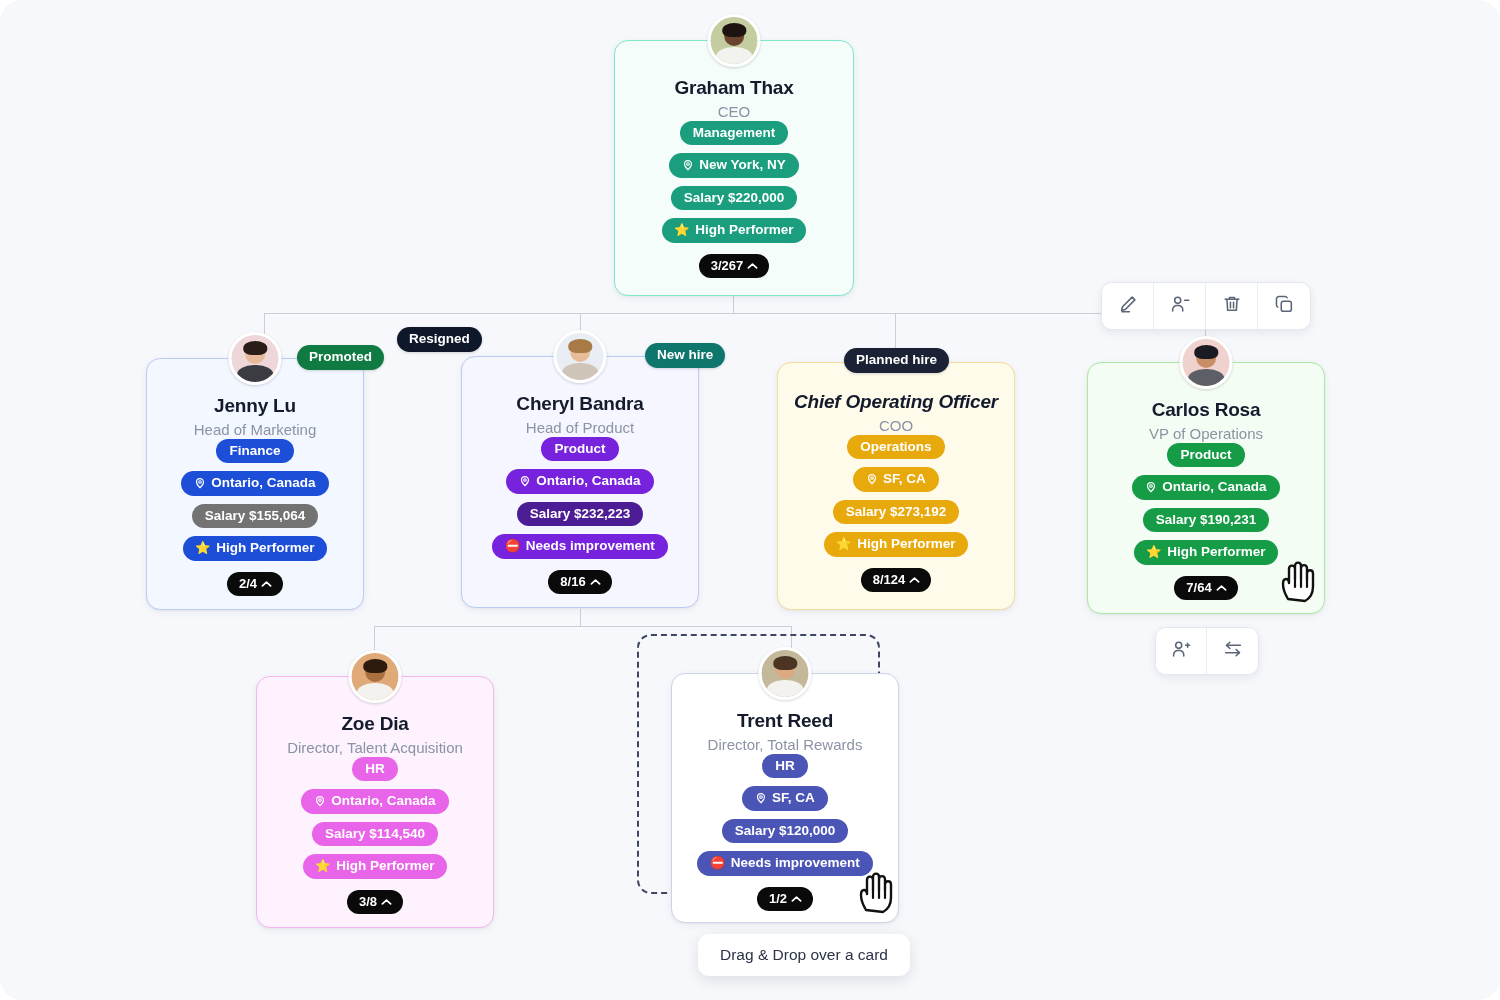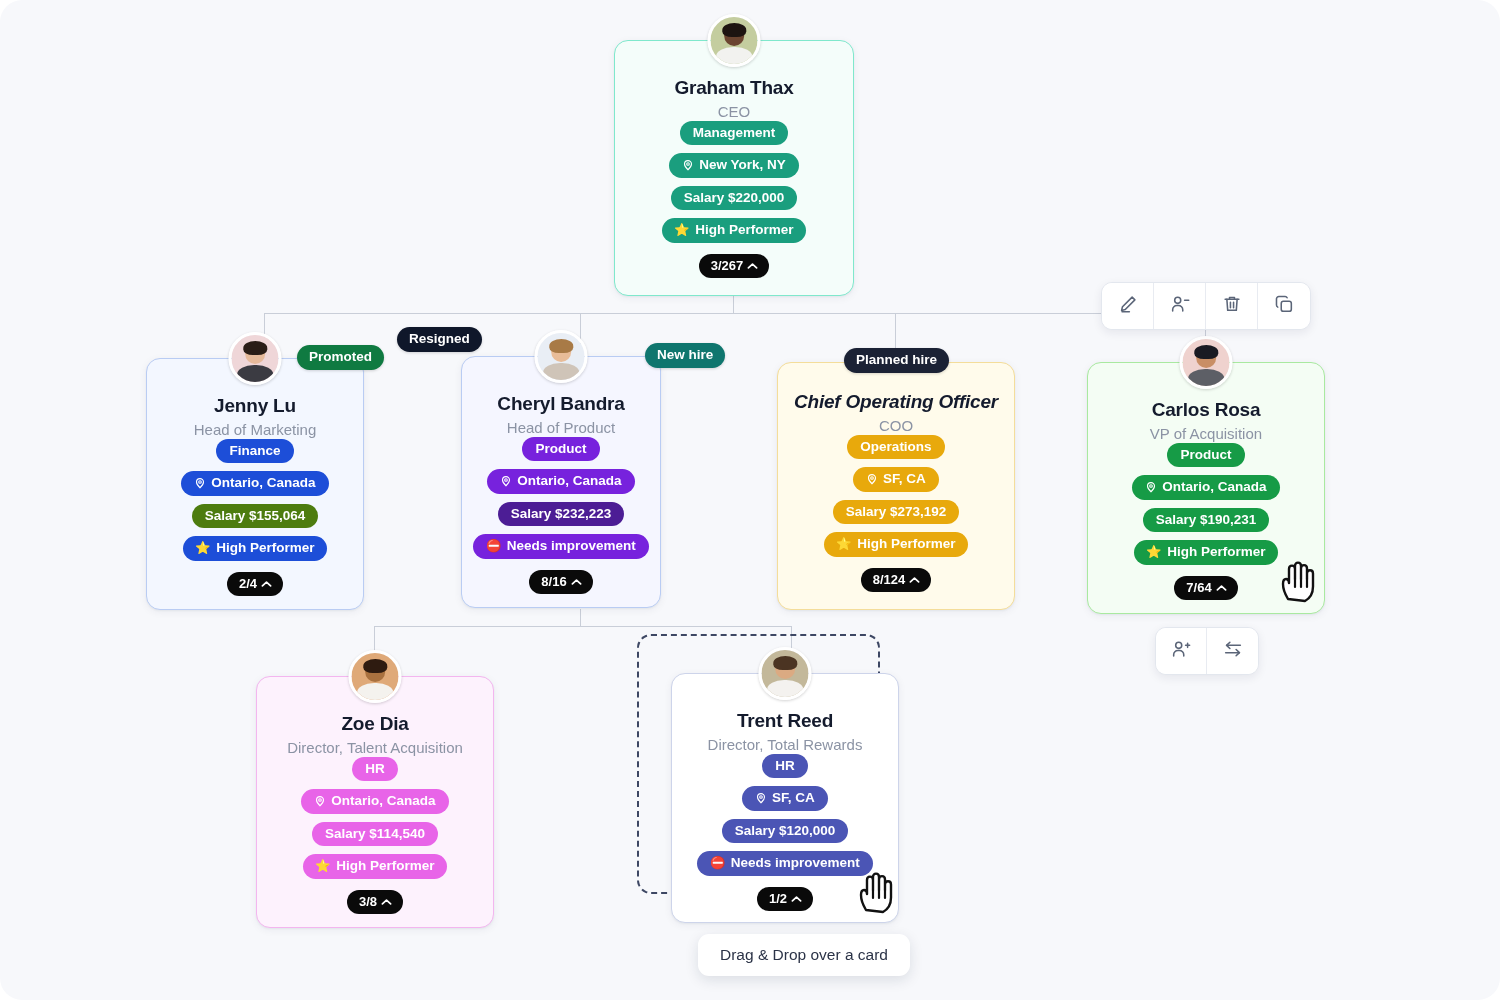--- a/index.html
+++ b/index.html
@@ -228,37 +228,37 @@
           </div>
           <div class="pill" style="background:#1d4ed8;">
             <span style="display:flex;align-items:center;">
               <svg width="12" height="12" viewBox="0 0 24 24" fill="none" stroke="currentColor" stroke-width="2.2">
                 <path d="M12 21.5s7-6.2 7-11.3A7 7 0 005 10.2c0 5.1 7 11.3 7 11.3z"></path>
                 <circle cx="12" cy="10" r="2.6"></circle>
               </svg>
             </span>
             <span>Ontario, Canada</span>
           </div>
-          <div class="pill" style="background:#4d7c0f;">
+          <div class="pill" style="background:#737373;">
             <span>Salary $155,064</span>
           </div>
           <div class="pill" style="background:#1d4ed8;">
             <span class="emo">⭐</span>
             <span>High Performer</span>
           </div>
         </div>
         <div class="count">
           <span>2/4</span>
           <span class="chev"><svg width="11" height="8" viewBox="0 0 12 8" fill="none" stroke="#ffffff" stroke-width="1.9" stroke-linecap="round" stroke-linejoin="round">
               <path d="M1.5 6L6 2l4.5 4"></path>
             </svg></span>
         </div>
       </div>
       <div class="status-badge" style="position:absolute; background:#0f7a41; color:#ffffff; left:297px; top:345px;"><span>Promoted</span></div>
-      <div class="card" style="left:461px; top:356px; width:200px; height:252px;background:#f5f6ff; border-color:#b9ccf3;">
+      <div class="card" style="left:461px; top:356px; width:238px; height:252px;background:#f5f6ff; border-color:#b9ccf3;">
         <div class="avatar">
           <div class="face" style="background:#e9eef5;">
             <div class="body" style="background:#cfc4b8;"></div>
             <div class="head" style="background:#e8bc98;"></div>
             <div class="hair" style="background:#a87a46;"></div>
           </div>
         </div>
         <div class="card-name">Cheryl Bandra</div>
         <div class="card-title">Head of Product</div>
         <div class="pills">
@@ -324,21 +324,21 @@
       <div class="status-badge" style="position:absolute; background:#1b2235; color:#ffffff; left:844px; top:348px;"><span>Planned hire</span></div>
       <div class="card" style="left:1087px; top:362px; width:238px; height:252px;background:#f4fdf4; border-color:#a9e9a0;">
         <div class="avatar">
           <div class="face" style="background:#efd2ce;">
             <div class="body" style="background:#5d5f66;"></div>
             <div class="head" style="background:#c98e65;"></div>
             <div class="hair" style="background:#1a1a22;"></div>
           </div>
         </div>
         <div class="card-name">Carlos Rosa</div>
-        <div class="card-title">VP of Acquisition</div>
+        <div class="card-title">VP of Operations</div>
         <div class="pills">
           <div class="pill" style="background:#169b46;">
             <span>Product</span>
           </div>
           <div class="pill" style="background:#169b46;">
             <span style="display:flex;align-items:center;">
               <svg width="12" height="12" viewBox="0 0 24 24" fill="none" stroke="currentColor" stroke-width="2.2">
                 <path d="M12 21.5s7-6.2 7-11.3A7 7 0 005 10.2c0 5.1 7 11.3 7 11.3z"></path>
                 <circle cx="12" cy="10" r="2.6"></circle>
               </svg>

